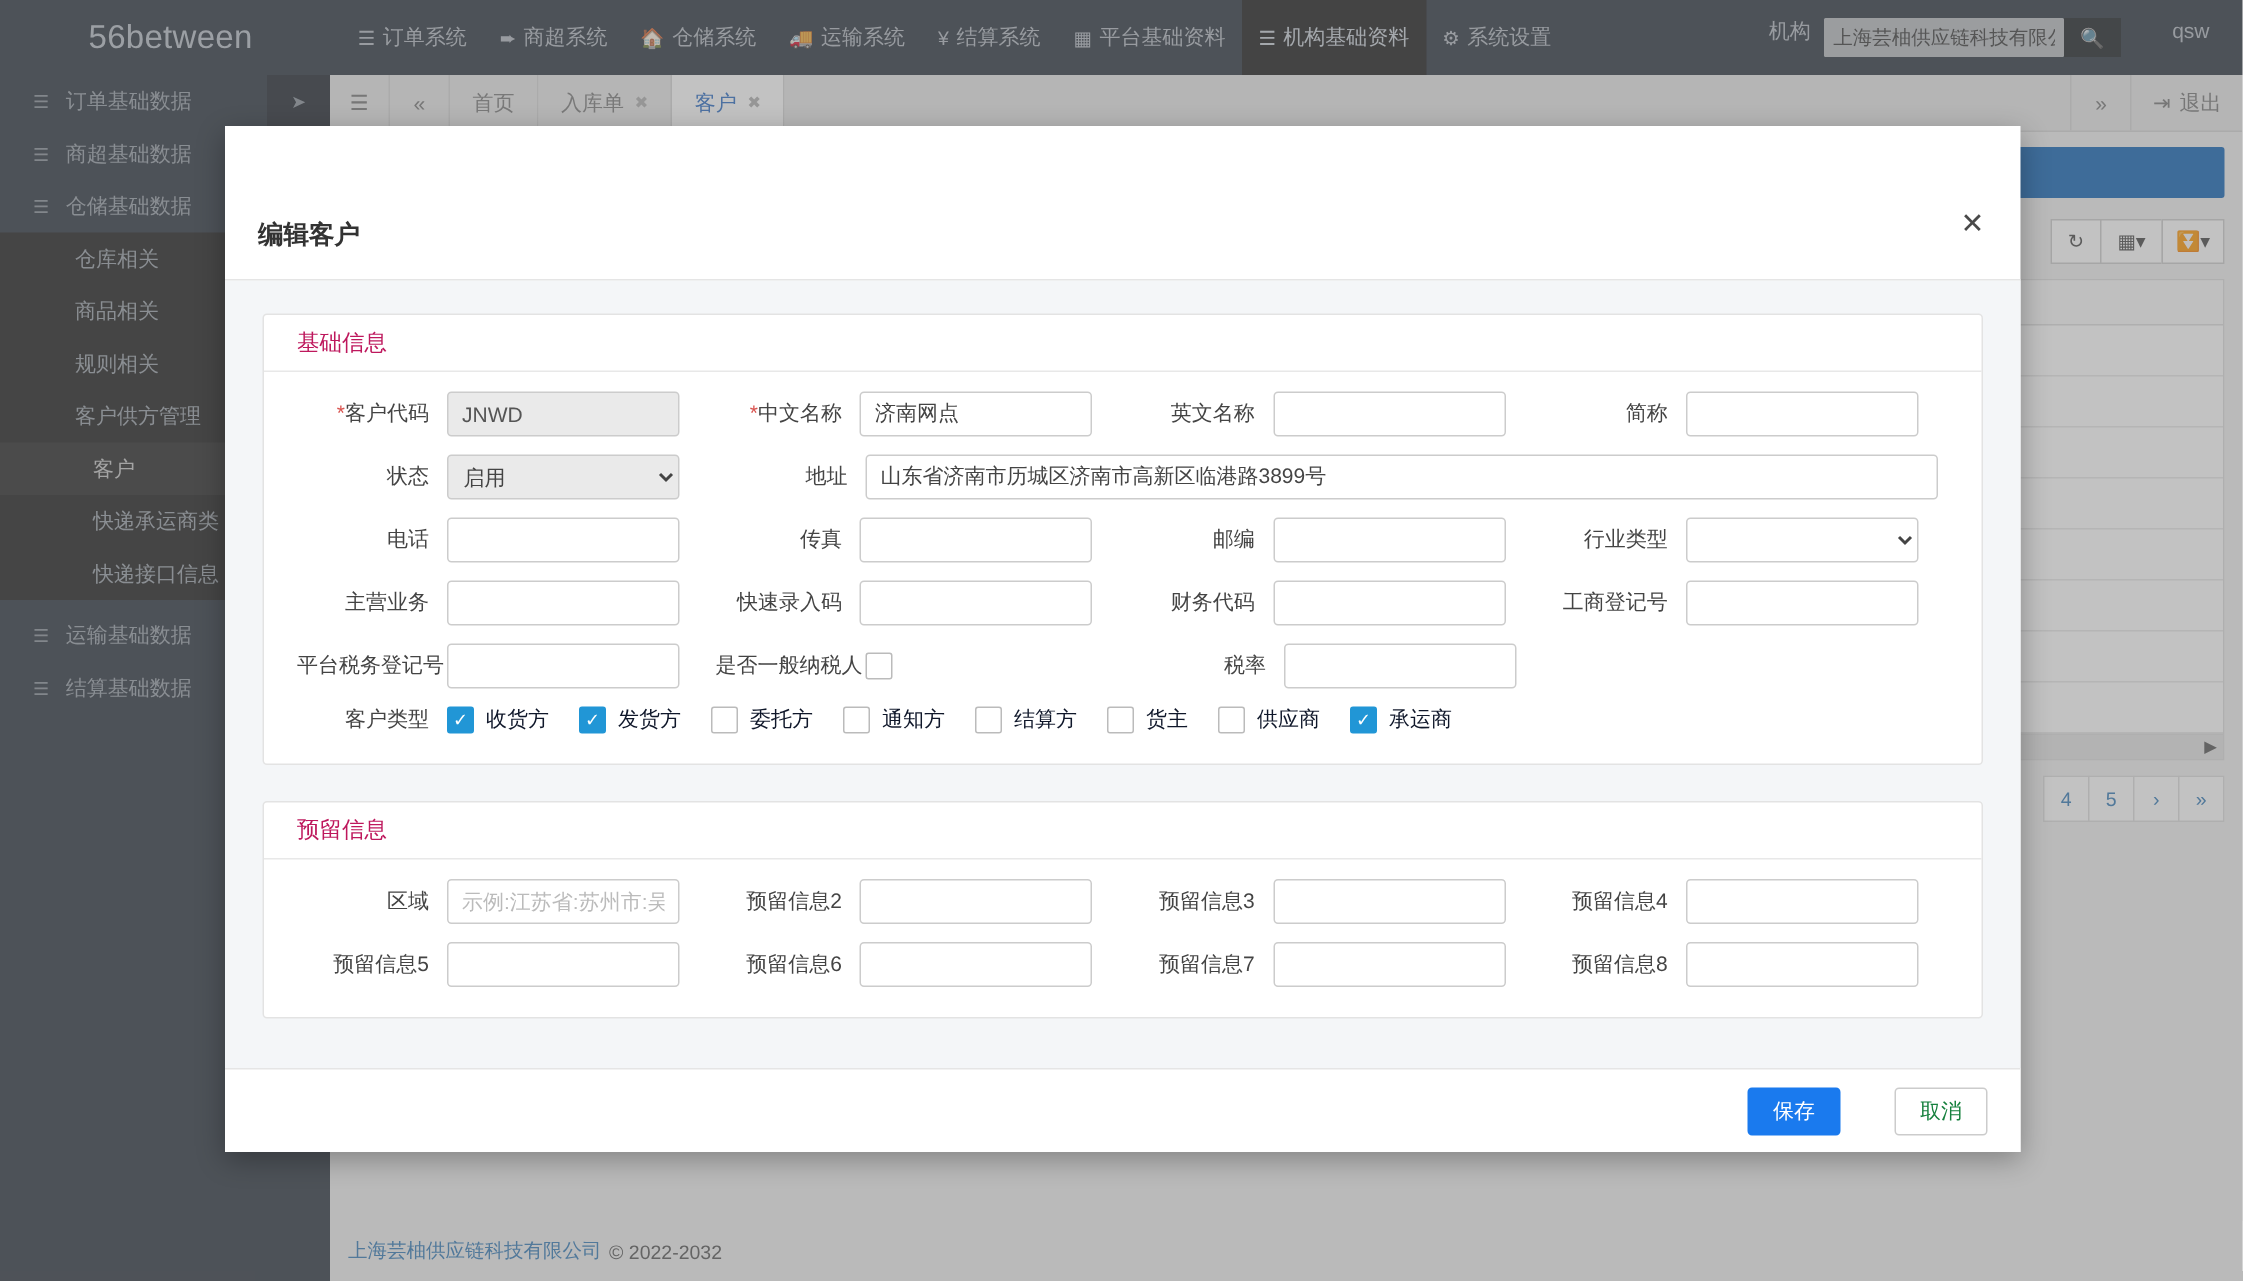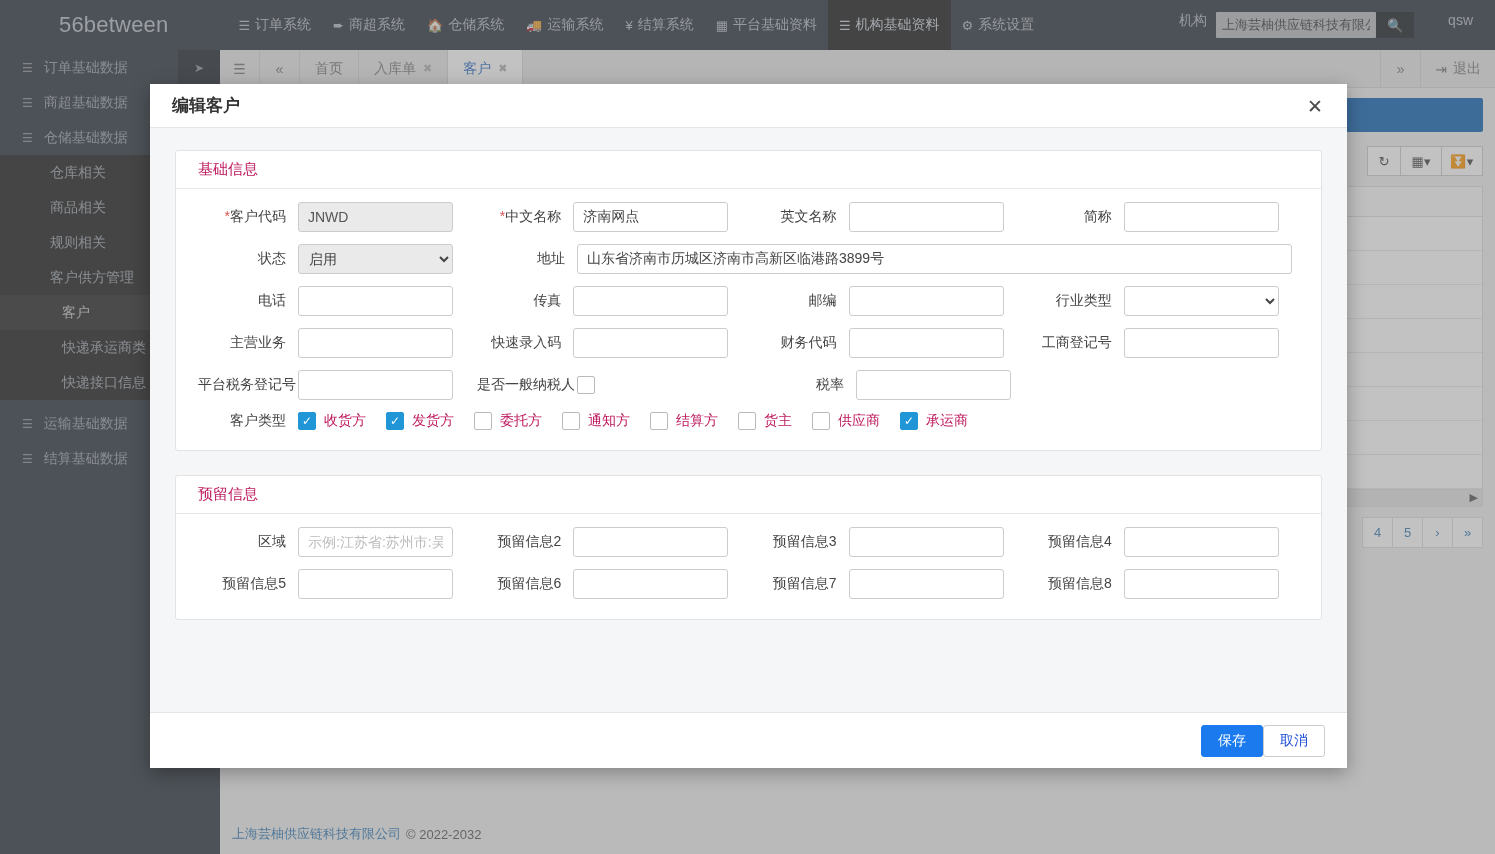--- a/index.html
+++ b/index.html
@@ -120,22 +120,22 @@
   
   .backdrop{
     position:absolute; inset:0; background:rgba(120,120,120,.45); z-index:40;
   }
   .modal{
     position:absolute; left:150px; top:84px; width:1197px; height:684px;
     background:#fff; z-index:50; box-shadow:0 5px 18px rgba(0,0,0,.3);
     display:flex; flex-direction:column;
   }
   .modal-head{
-    height:44px; border-bottom:1px solid #e5e5e5; display:flex; align-items:center;
-    padding:0 22px; position:relative; flex:0 0 auto;
+    height:60px; border-bottom:1px solid #e5e5e5; display:flex; align-items:center;
+    padding:0 22px; position:relative; flex:0 0 auto;margin-top:43px;
   }
   .modal-title{ font-size:17px; font-weight:bold; color:#333; }
   .modal-close{
     position:absolute; right:18px; top:8px; width:28px; height:28px;
     display:flex; align-items:center; justify-content:center;
     font-size:19px; color:#4a4a4a; cursor:pointer; background:none; border:none;
     font-family:inherit;
   }
   .modal-body{
     flex:1 1 auto; background:#f4f6f8; padding:22px 25px; overflow:hidden;
@@ -169,33 +169,33 @@
   }
   .sel.plain{ background:#fff; }
   .cbx{
     width:18px; height:18px; border:1px solid #bbb; border-radius:2px; background:#fff;
     display:inline-flex; align-items:center; justify-content:center; cursor:pointer;
     flex:0 0 auto;
   }
   .cbx.on{ background:#2196d6; border-color:#2196d6; color:#fff; font-size:12px; }
   .ctype-label{ width:100px; text-align:right; padding-right:12px; font-size:14px; color:#444; }
   .ctype{ display:flex; align-items:center; gap:8px; margin-right:20px; }
-  .ctype span{ font-size:14px; color:#be185d; }
+  .ctype span{ font-size:14px; color:#0f172a; }
 
   .modal-foot{
     flex:0 0 auto; height:56px; border-top:1px solid #e5e5e5;
     display:flex; align-items:center; justify-content:flex-end; padding-right:22px; 
     background:#fff;
   }
   .btn{
     height:32px; padding:0 16px; border-radius:3px; font-size:14px; cursor:pointer;
     font-family:inherit; border:1px solid transparent;
   }
   .btn-primary{ background:#1a7aee; color:#fff; border-color:#1a7aee; }
-  .btn-default{ background:#fff; color:#1d4ed8; border-color:#ccc; }
+  .btn-default{ background:#fff; color:#15803d; border-color:#ccc;margin-left:36px; }
   ::placeholder{ color:#bbb; }
 </style>
 </head>
 <body>
 
 <div class="navbar">
   <div class="brand">56between</div>
 
   <div class="nav-items">
     <div class="nav-item">

